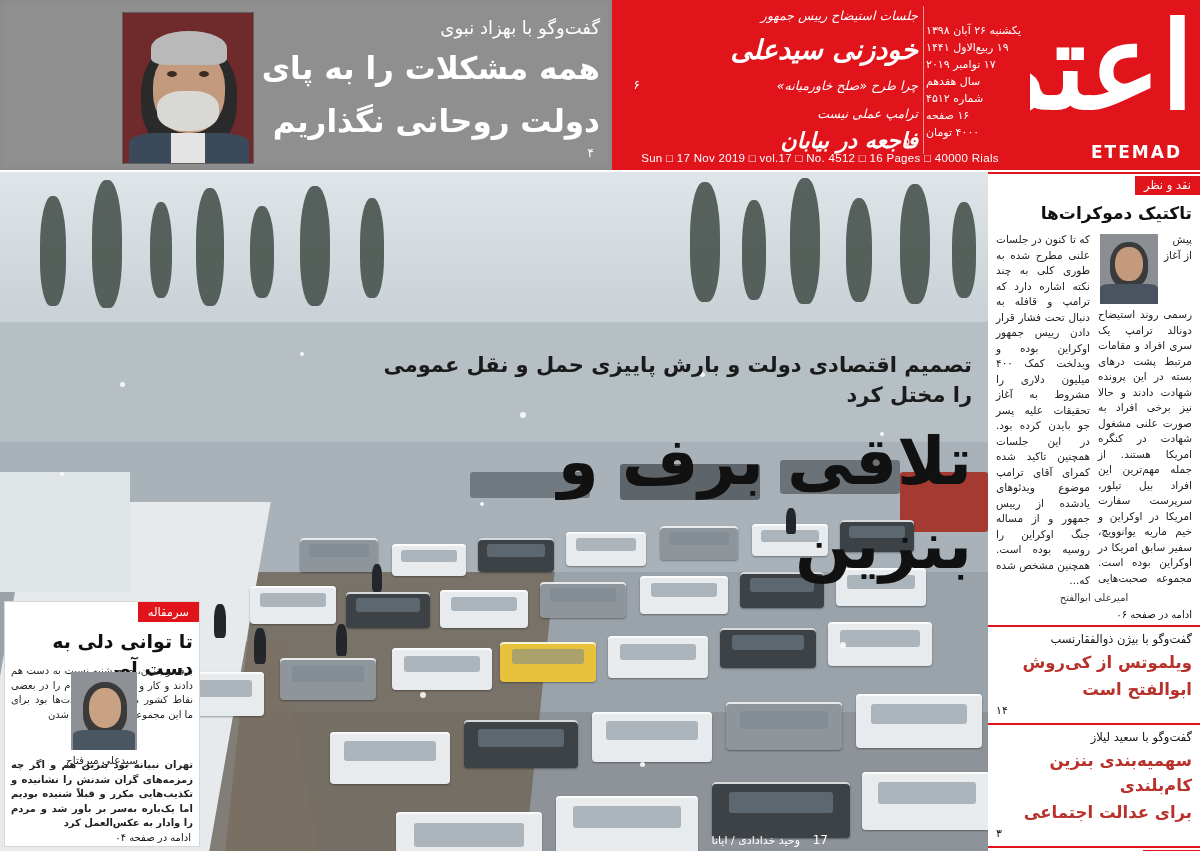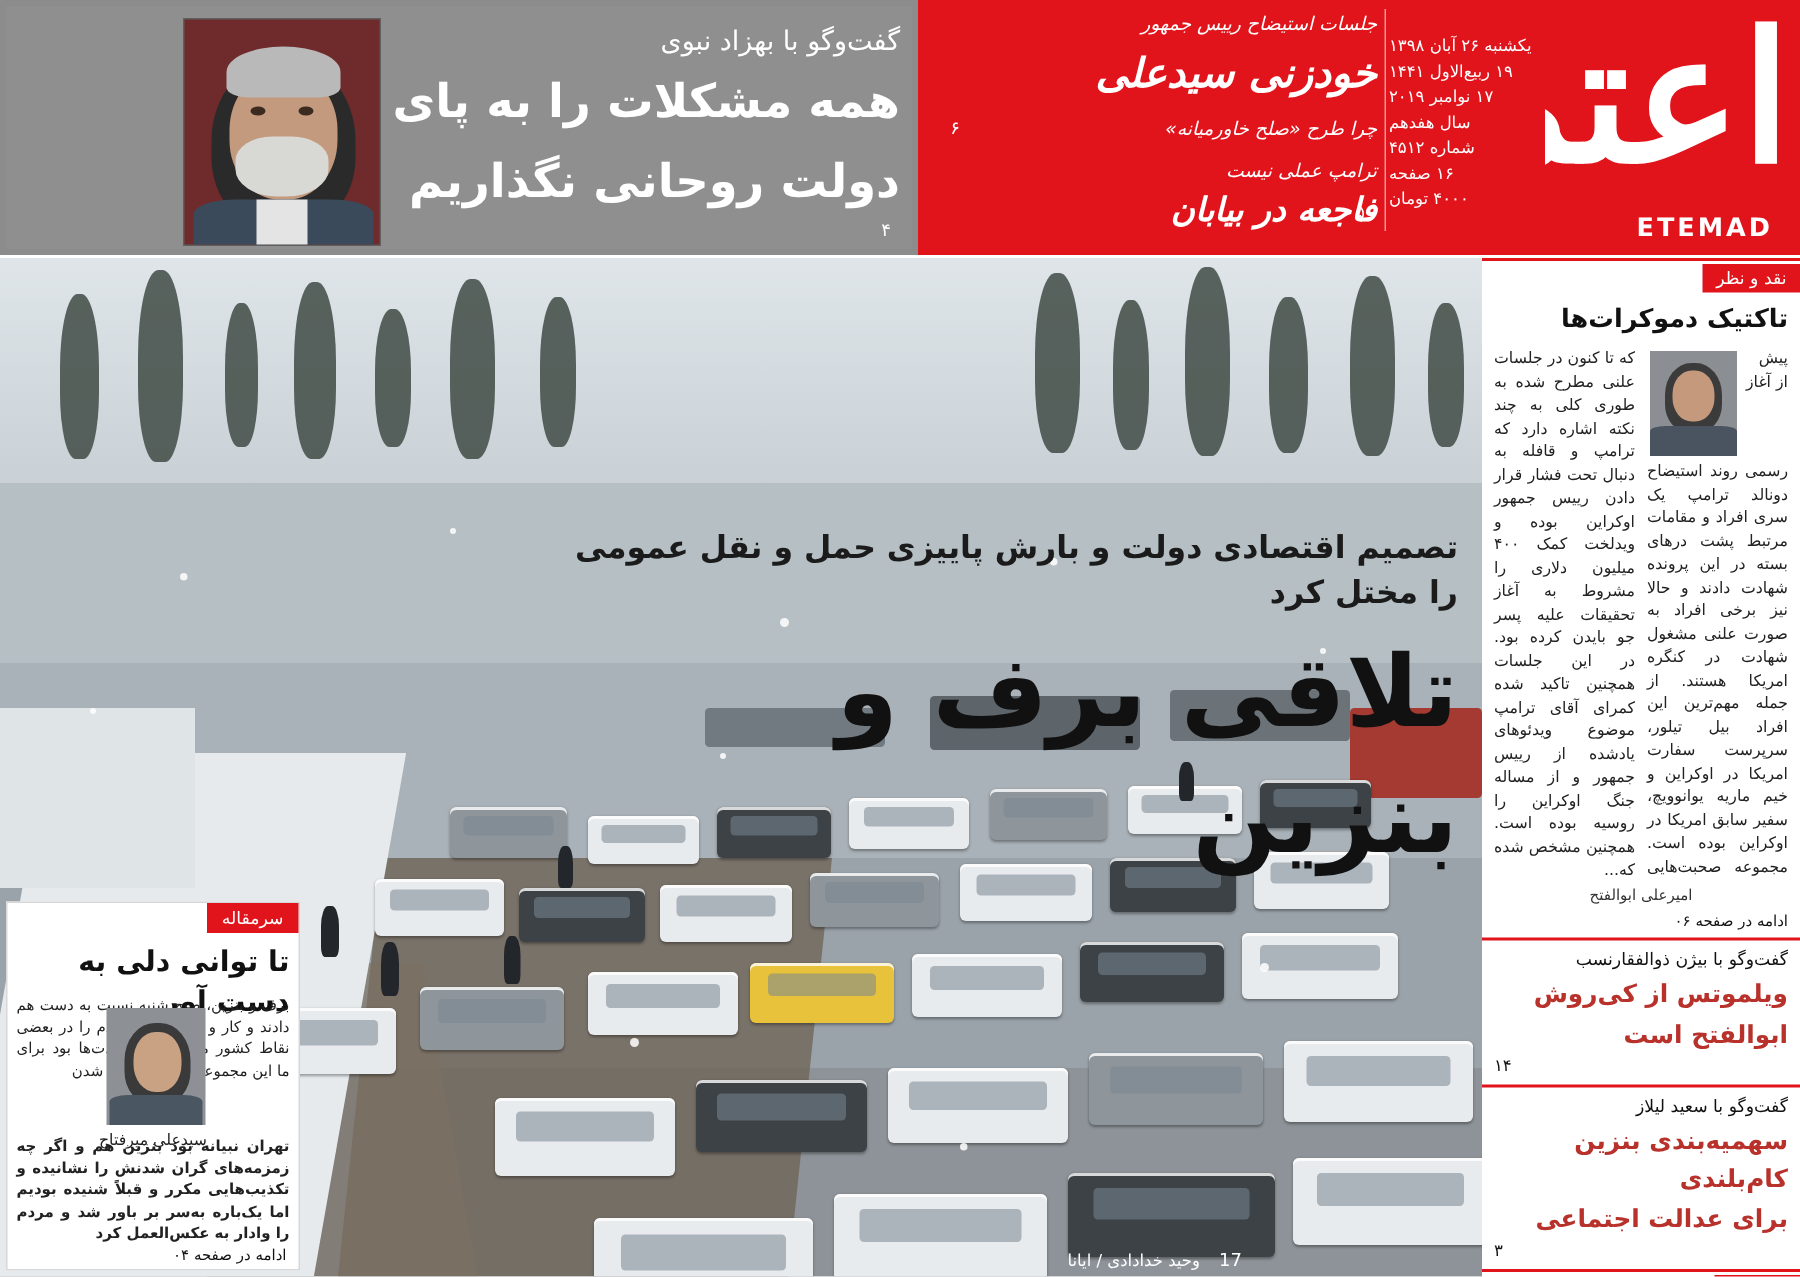--- a/index.html
+++ b/index.html
@@ -155,20 +155,21 @@
     <div class="mh-right-col">
       <div class="mh-kicker">جلسات استیضاح رییس جمهور</div>
       <div class="mh-big">خودزنی سیدعلی</div>
       <div class="mh-sub">چرا طرح «صلح خاورمیانه»</div>
       <div class="mh-sub">ترامپ عملی نیست</div>
       <div class="mh-big2">فاجعه در بیابان</div>
     </div>
 
     <div class="mh-pg-6 pg-num">۶</div>
     <div class="mh-pg-5 pg-num">۵</div>
+    <div class="mh-bottom-latin">Sun □  17 Nov 2019  □  vol.17  □  No. 4512  □  16 Pages  □  40000 Rials</div>
   </div>
 
   <div class="top-interview">
     <div class="ti-inner">
 
       <div class="ti-text">
         <div class="ti-kicker">گفت‌وگو با بهزاد نبوی</div>
         <div class="ti-head">همه مشکلات را به پای</div>
         <div class="ti-head">دولت روحانی نگذاریم</div>
       </div>

